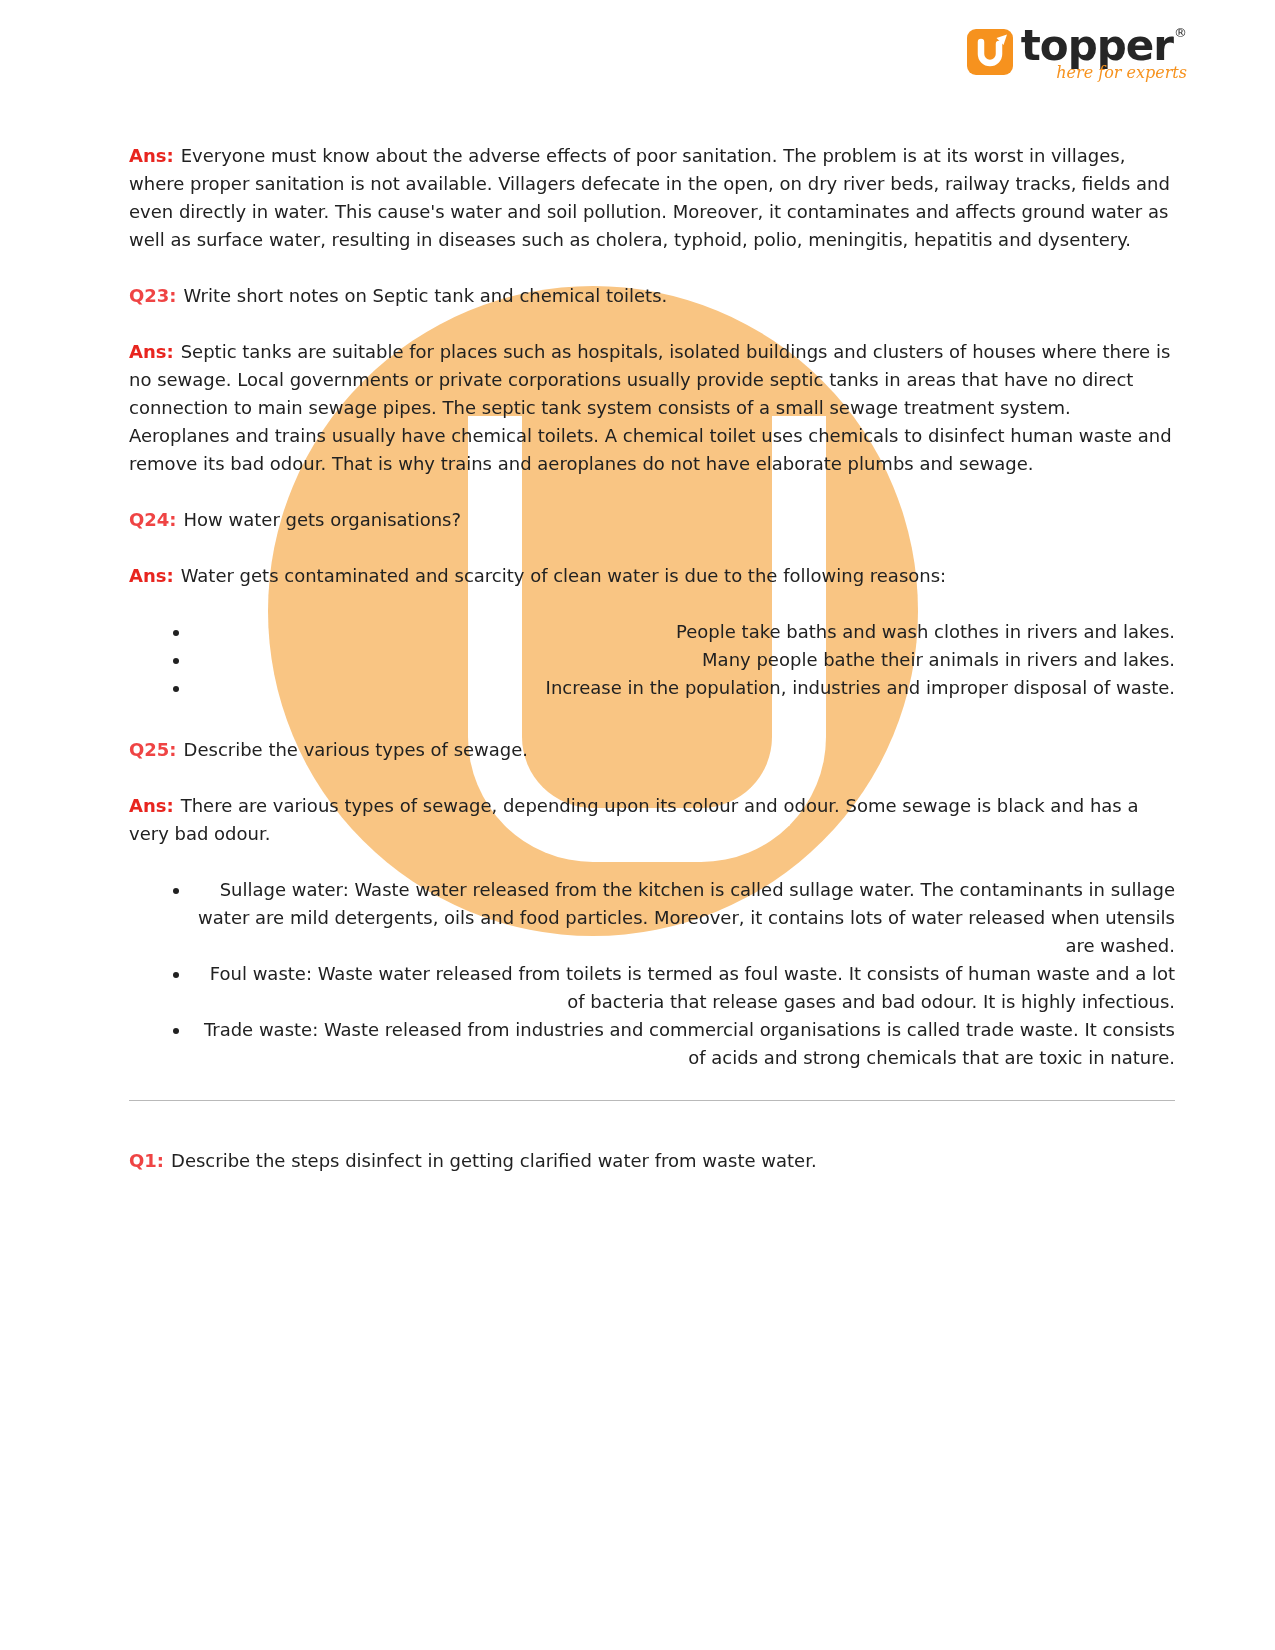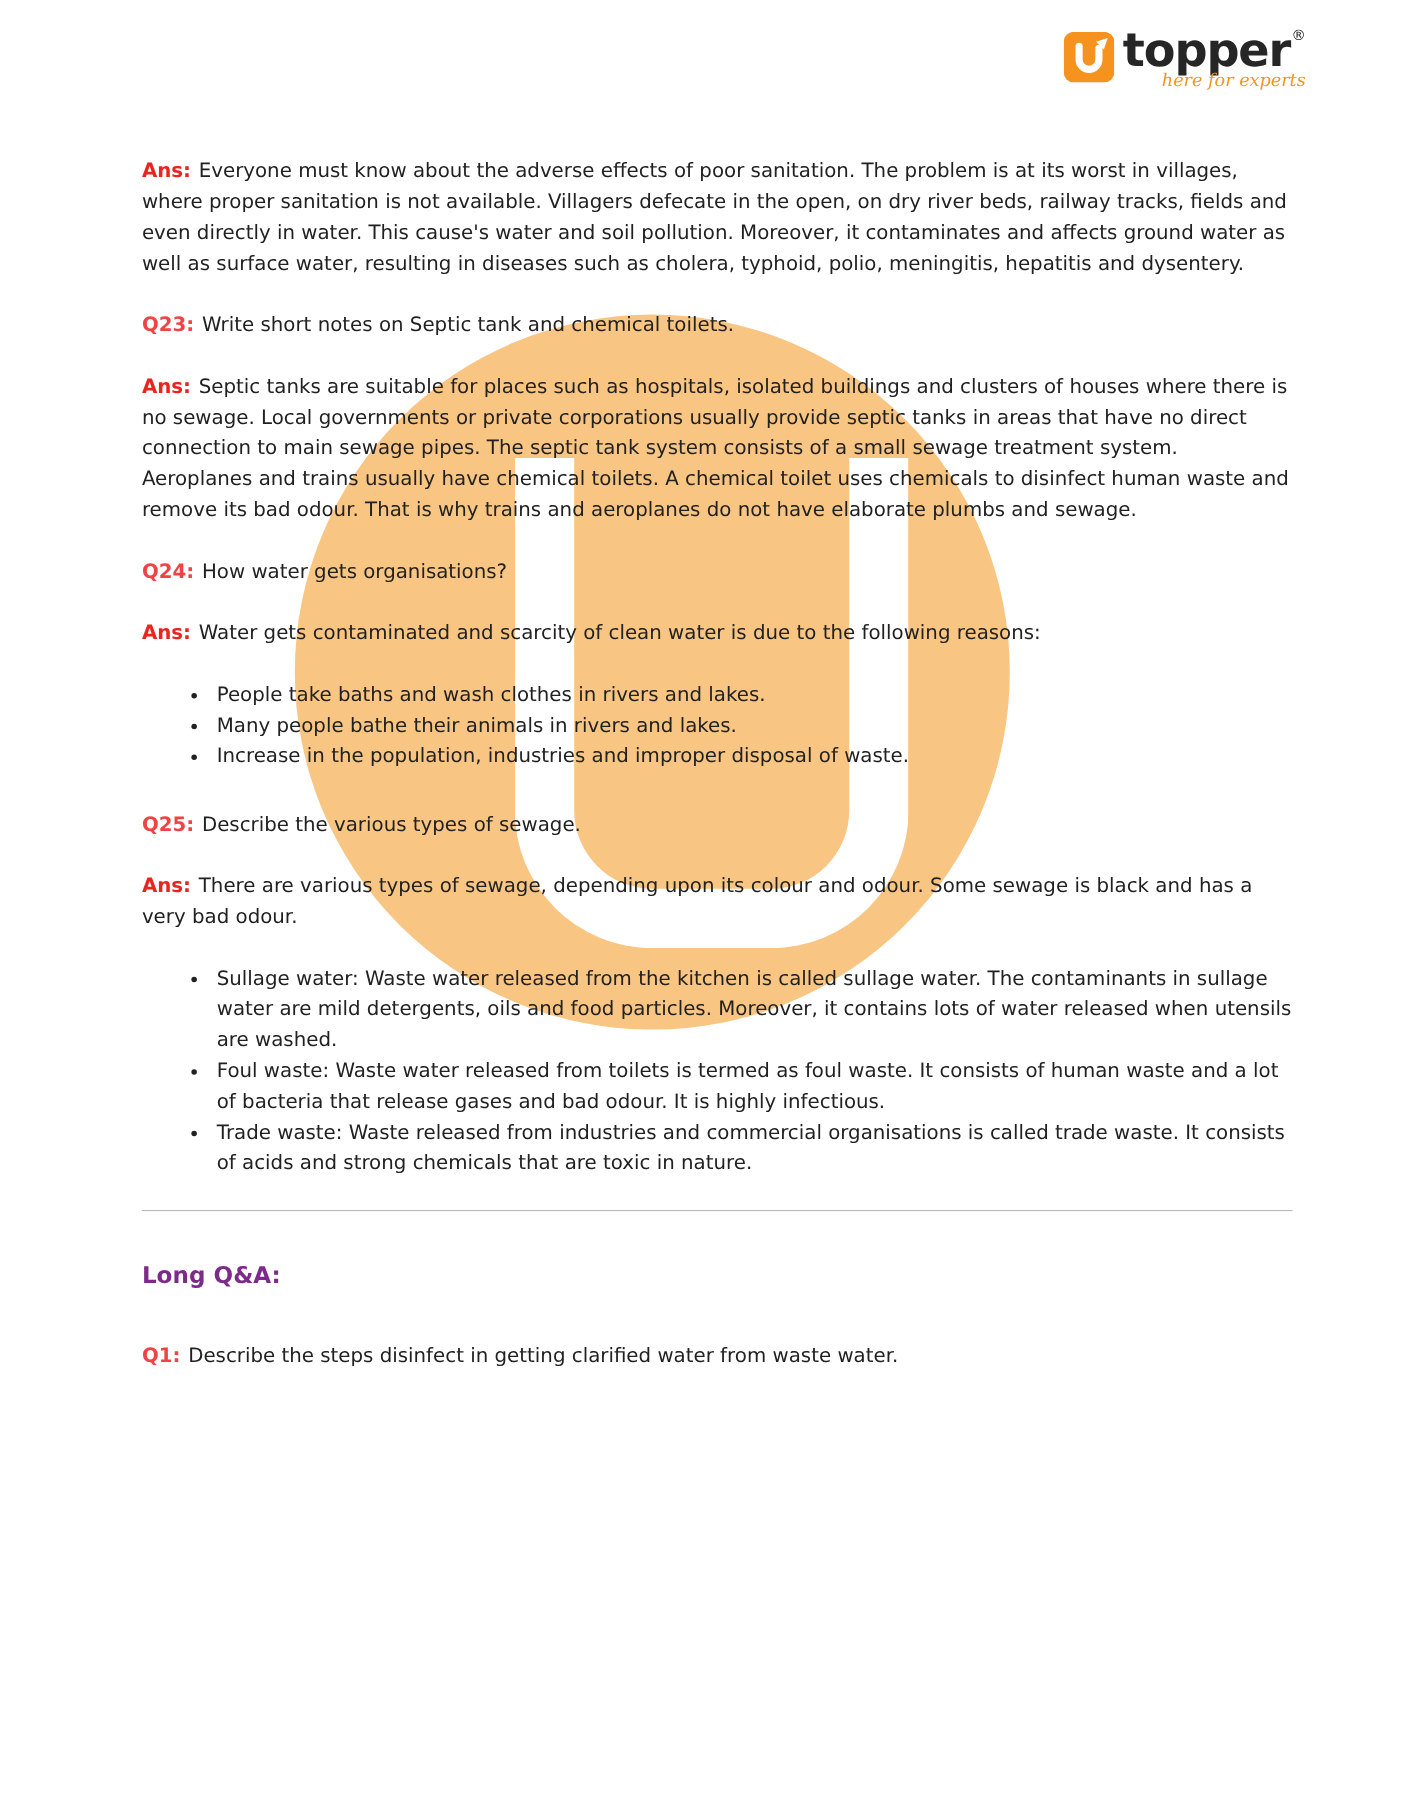--- a/index.html
+++ b/index.html
@@ -34,21 +34,21 @@
 
   
   .content {
     position: absolute; left: 85px; top: 142px; width: 1046px; z-index: 1;
     color: #212121; font-size: 18px; line-height: 28px; margin-left: 44px;
   }
   .para { margin: 0 0 28px 0; }
   .qlabel { font-weight: bold; color: #ef4444; margin-right: 7px; }
   .anslabel { font-weight: bold; color: #e8251f; margin-right: 7px; }
   ul.bullets { margin: 0 0 28px 0; padding-left: 62px; list-style: disc; }
-  ul.bullets li { margin: 0; padding-left: 6px; }
+  ul.bullets li { margin: 0; padding-left: 6px; text-align: right; }
   .gap-lg { margin-top: 34px; }
   .divider { border: none; border-top: 1px solid #b9b9b9; margin: 22px 0 0 0; height: 0; }
   .long-heading { font-size: 21px; font-weight: bold; color: #7d2b8b; margin: 44px 0 0 0; }
   .q1 { margin-top: 46px; }
 </style>
 </head>
 <body>
 
 <div class="page">
 
@@ -96,18 +96,17 @@
     <p class="para"><span class="anslabel">Ans:</span><span>There are various types of sewage, depending upon its colour and odour. Some sewage is black and has a very bad odour.</span></p>
 
     <ul class="bullets">
       <li>Sullage water: Waste water released from the kitchen is called sullage water. The contaminants in sullage water are mild detergents, oils and food particles. Moreover, it contains lots of water released when utensils are washed.</li>
       <li>Foul waste: Waste water released from toilets is termed as foul waste. It consists of human waste and a lot of bacteria that release gases and bad odour. It is highly infectious.</li>
       <li>Trade waste: Waste released from industries and commercial organisations is called trade waste. It consists of acids and strong chemicals that are toxic in nature.</li>
     </ul>
 
     <hr class="divider">
 
-    <h2 class="long-heading">Long Q&amp;A:</h2>
 
     <p class="para q1"><span class="qlabel">Q1:</span><span>Describe the steps disinfect in getting clarified water from waste water.</span></p>
 
   </div>
 </div>
 
 </body></html>

